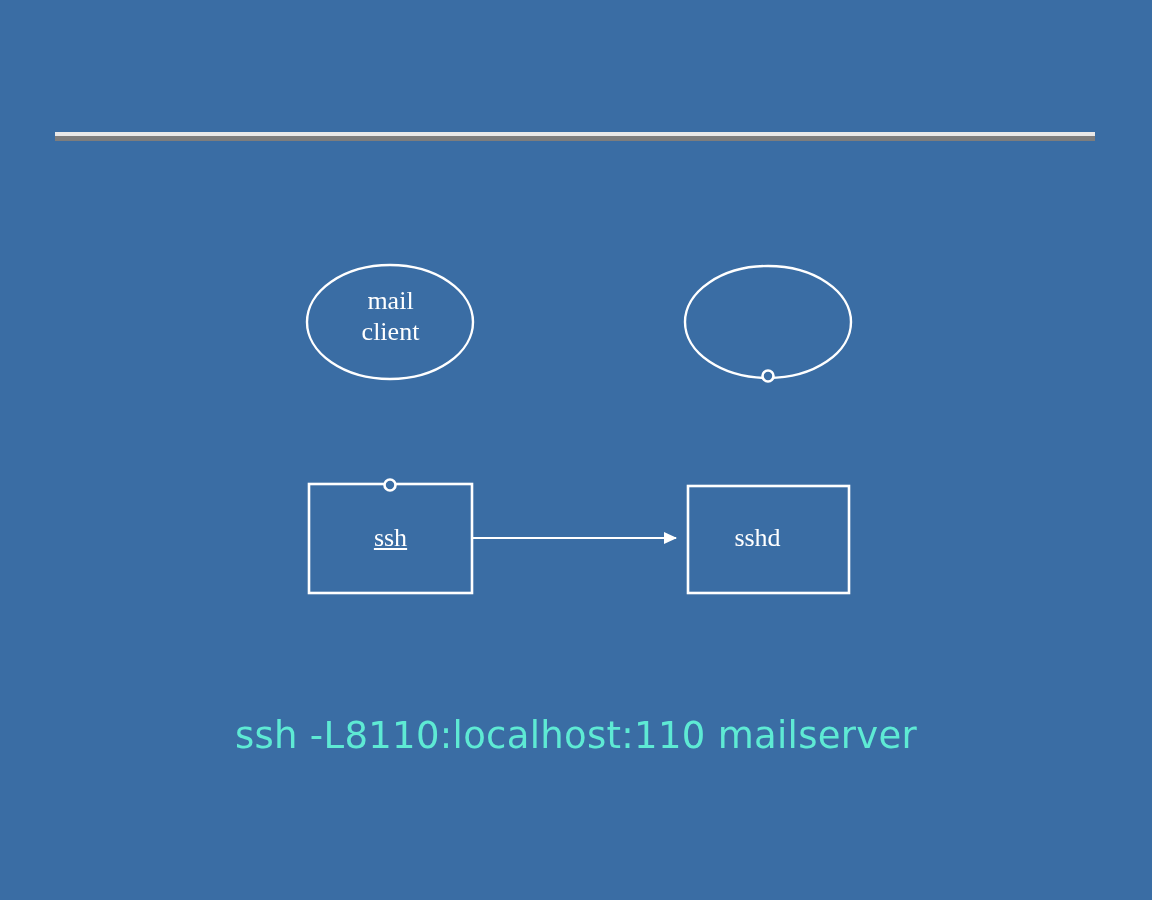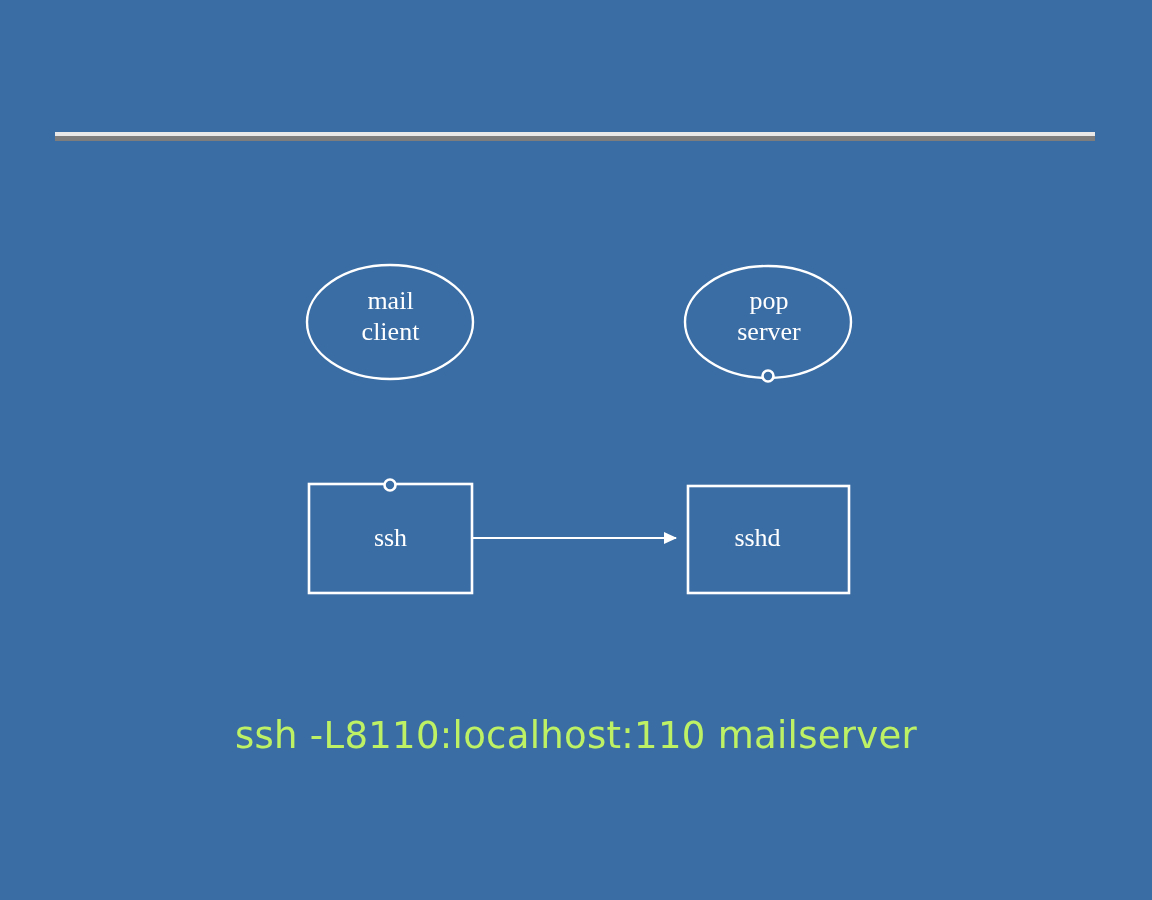--- a/index.html
+++ b/index.html
@@ -95,35 +95,36 @@
   }
   #label-pop-server {
     left: 686px;
     top: 285px;
     width: 166px;
   }
   #label-ssh {
     left: 309px;
     top: 522px;
     width: 163px;
+    text-decoration: underline;
   }
   #label-sshd {
     left: 688px;
     top: 522px;
     width: 139px;
   }
 
   
   #command-caption {
     position: absolute;
     left: 0;
     top: 712px;
     width: 1152px;
     text-align: center;
-    color: #bef264;
+    color: #5eead4;
     font-family: "DejaVu Sans", sans-serif;
     font-size: 37px;
     line-height: 48px;
     letter-spacing: 0.3px;
     white-space: nowrap;
   }
 </style>
 </head>
 <body>
 
@@ -154,22 +155,20 @@
     <line class="node-hit" x1="472" y1="538" x2="676" y2="538" stroke="#ffffff" stroke-width="2.2" marker-end="url(#arrow-end)"></line>
 
     <circle class="node-hit" cx="768" cy="376" r="5.5" fill="#3a6da4" stroke="#ffffff" stroke-width="2.6"></circle>
 
     <circle class="node-hit" cx="390" cy="485" r="5.5" fill="#3a6da4" stroke="#ffffff" stroke-width="2.6"></circle>
   </svg>
 
   <div class="node-label" id="label-mail-client">mail
 client</div>
 
-  <div class="node-label" id="label-pop-server">pop
-server</div>
 
   <div class="node-label" id="label-ssh">ssh</div>
 
   <div class="node-label" id="label-sshd">sshd</div>
 
   <div id="command-caption">ssh -L8110:localhost:110 mailserver</div>
 
 </div>
 
 </body></html>

